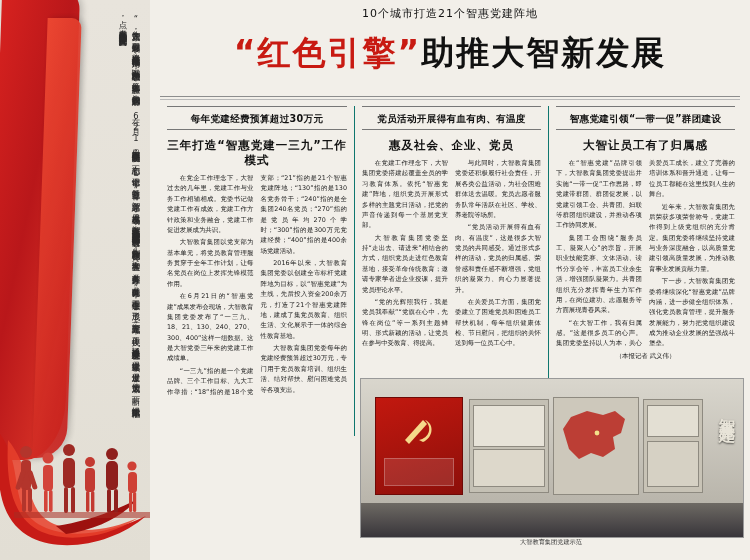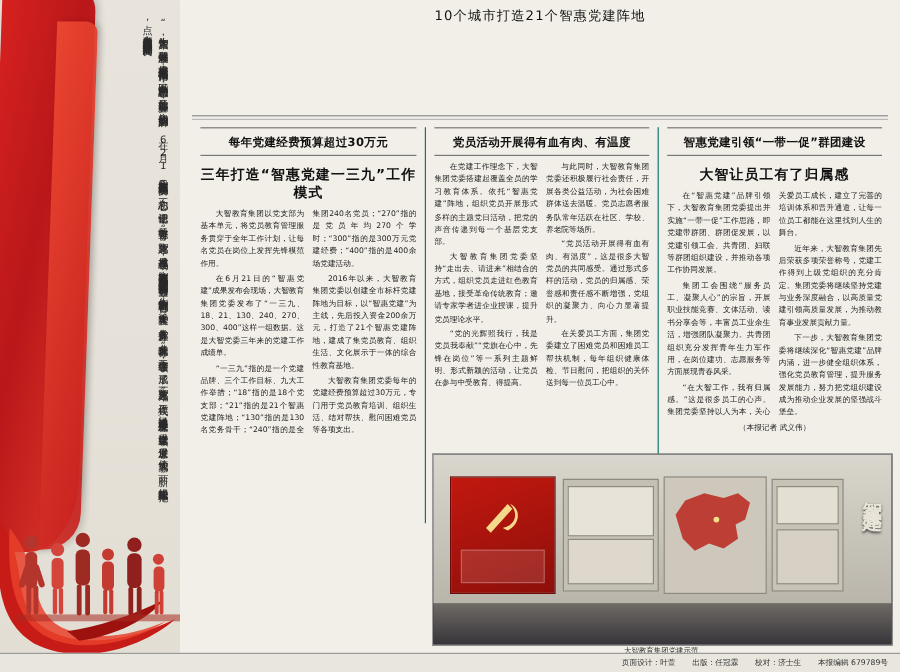--- a/index.html
+++ b/index.html
@@ -183,44 +183,49 @@
           <rect x="119" y="70" width="3.2" height="20" rx="1.6"></rect>
       </g>
       <rect x="0" y="90" width="140" height="6" fill="#a82b23" opacity=".55"></rect>
     </svg>
 
     <div class="vtext">“作为大智党员，我们要做好表率，将极发挥好党员的模范带头作用，以永不懈怠的精神状态，一往无前的奋斗姿态，为我们的党旗增辉。”在6月21日大智教育集团党委组织的“不忘初心 牢记使命”主题教育暨“智惠党建”成果发布会现场，大智教育集团党委书记主委席先生发表着全体党员发出倡议并发出号召。作为一家命制教育机构，近年来大智在“党务支撑业务 业务反哺党务”工作理念引领下，形成了“智惠党建一三九”工作模式，通过建设服务企业发展理工、促进党建引领、促进发展，使大智成为“两新”组织党建工作示范点，在党企发展的形成党务和业务深度互促的良好局面。</div>
   </div>
 
   <div class="masthead">
     <div class="kicker">10个城市打造21个智惠党建阵地</div>
+    <div class="headline">
+      <span class="red">“红色引擎”</span><span>助推大智新发展</span>
+    </div>
   </div>
   <div class="rule"></div>
   <div class="rule thin"></div>
 
   <div class="cols">
 
     <div class="col">
       <div class="sub-rule"></div>
       <div class="sub-h">每年党建经费预算超过30万元</div>
       <div class="sub-rule"></div>
       <div class="sub-h2">三年打造“智惠党建一三九”工作模式</div>
       <div class="body">
+        <p>在党企工作理念下，大智过去的几年里，党建工作与业务工作相辅相成。党委书记做党建工作有成效，党建工作方针政策和业务融合，党建工作促进发展成为共识。</p>
         <p>大智教育集团以党支部为基本单元，将党员教育管理服务贯穿于全年工作计划，让每名党员在岗位上发挥先锋模范作用。</p>
         <p>在6月21日的“智惠党建”成果发布会现场，大智教育集团党委发布了“一三九、18、21、130、240、270、300、400”这样一组数据。这是大智党委三年来的党建工作成绩单。</p>
         <p>“一三九”指的是一个党建品牌、三个工作目标、九大工作举措；“18”指的是18个党支部；“21”指的是21个智惠党建阵地；“130”指的是130名党务骨干；“240”指的是全集团240名党员；“270”指的是党员年均270个学时；“300”指的是300万元党建经费；“400”指的是400余场党建活动。</p>
         <p>2016年以来，大智教育集团党委以创建全市标杆党建阵地为目标，以“智惠党建”为主线，先后投入资金200余万元，打造了21个智惠党建阵地，建成了集党员教育、组织生活、文化展示于一体的综合性教育基地。</p>
         <p>大智教育集团党委每年的党建经费预算超过30万元，专门用于党员教育培训、组织生活、结对帮扶、慰问困难党员等各项支出。</p>
       </div>
     </div>
 
     <div class="col">
       <div class="sub-rule"></div>
       <div class="sub-h">党员活动开展得有血有肉、有温度</div>
       <div class="sub-rule"></div>
+      <div class="sub-h2">惠及社会、企业、党员</div>
       <div class="body">
         <p>在党建工作理念下，大智集团党委搭建起覆盖全员的学习教育体系。依托“智惠党建”阵地，组织党员开展形式多样的主题党日活动，把党的声音传递到每一个基层党支部。</p>
         <p>大智教育集团党委坚持“走出去、请进来”相结合的方式，组织党员走进红色教育基地，接受革命传统教育；邀请专家学者进企业授课，提升党员理论水平。</p>
         <p>“党的光辉照我行，我是党员我奉献”“党旗在心中，先锋在岗位”等一系列主题鲜明、形式新颖的活动，让党员在参与中受教育、得提高。</p>
         <p>与此同时，大智教育集团党委还积极履行社会责任，开展各类公益活动，为社会困难群体送去温暖。党员志愿者服务队常年活跃在社区、学校、养老院等场所。</p>
         <p>“党员活动开展得有血有肉、有温度”，这是很多大智党员的共同感受。通过形式多样的活动，党员的归属感、荣誉感和责任感不断增强，党组织的凝聚力、向心力显著提升。</p>
         <p>在关爱员工方面，集团党委建立了困难党员和困难员工帮扶机制，每年组织健康体检、节日慰问，把组织的关怀送到每一位员工心中。</p>
       </div>
     </div>
 
@@ -266,20 +271,14 @@
     </svg>
 
     <div class="panel" style="left:282px;top:20px;width:58px;height:92px;background:#c8c3b6;"></div>
     <div class="panel" style="left:286px;top:26px;width:50px;height:30px;background:#e3dfd3;"></div>
     <div class="panel" style="left:286px;top:62px;width:50px;height:44px;background:#d6d1c4;"></div>
 
     <div class="bigtext">智惠党建</div>
   </div>
   <div class="cap">大智教育集团党建示范</div>
 
-  <div class="footer">
-    <span>页面设计：叶萱</span>
-    <span>出版：任冠霖</span>
-    <span>校对：济士生</span>
-    <span>本报编辑 679789号</span>
-  </div>
 
 </div>
 
 </body></html>

